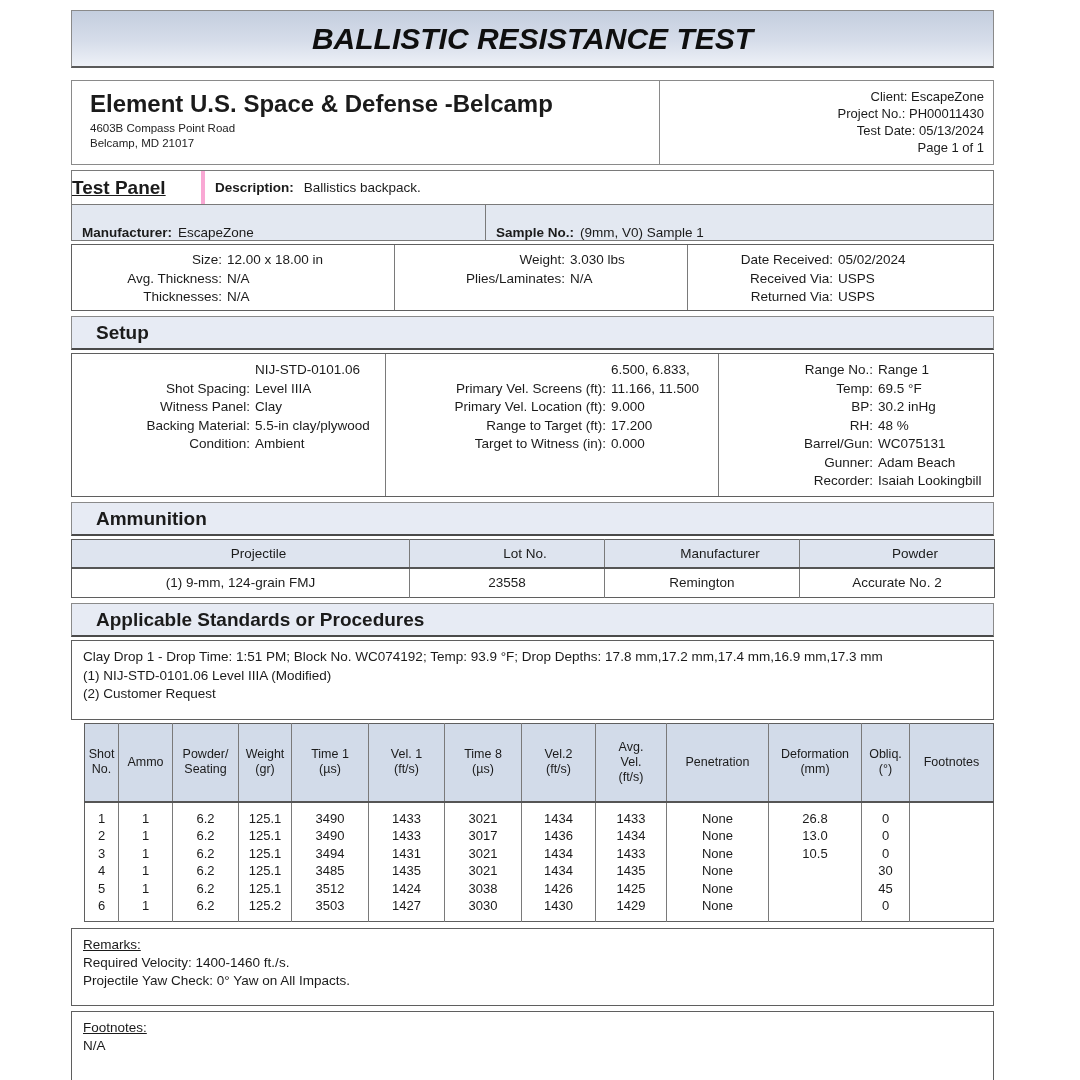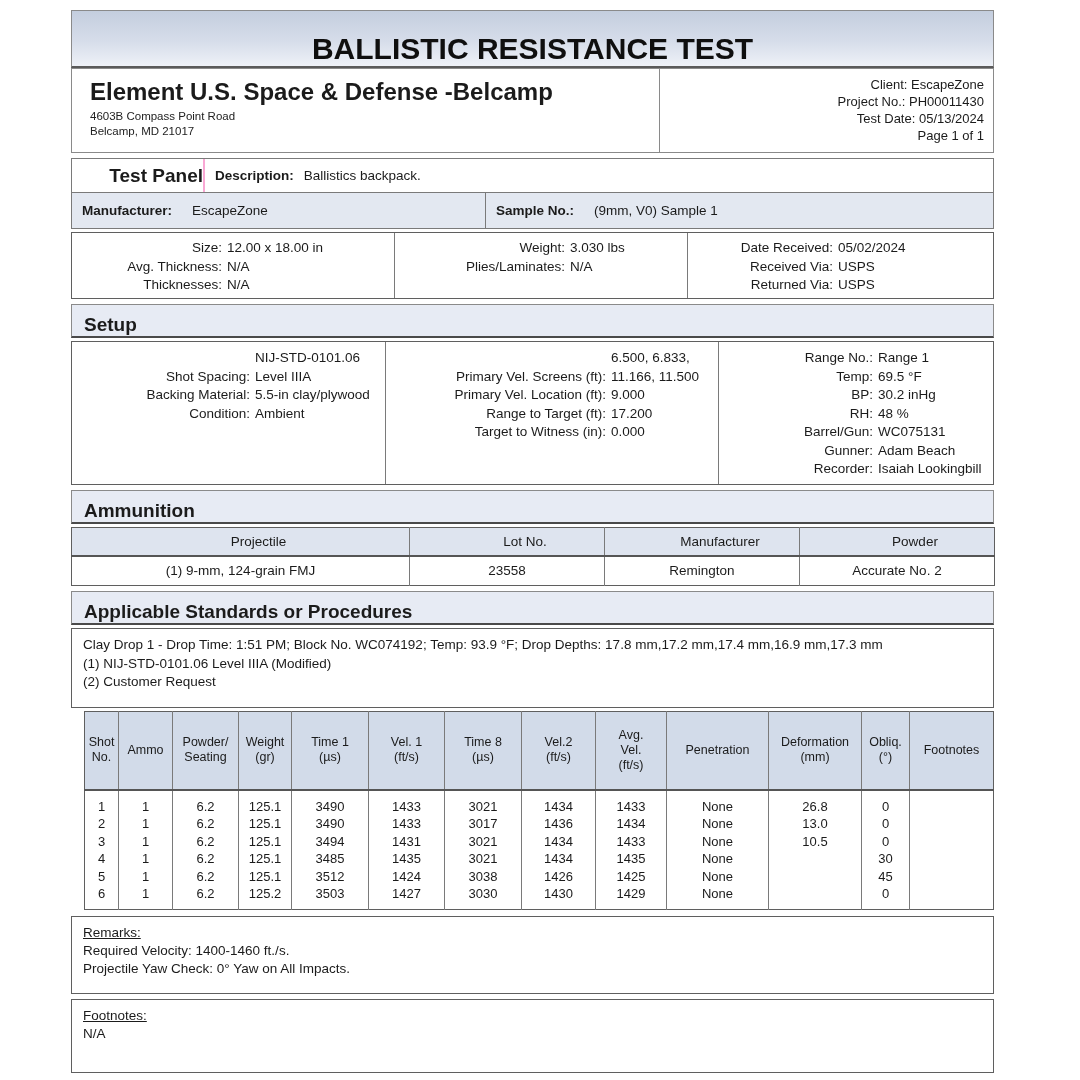--- a/index.html
+++ b/index.html
@@ -15,58 +15,58 @@
     --text-color:#1b1b1b;
   }
   *{box-sizing:border-box;margin:0;padding:0;}
   html,body{width:1080px;height:1080px;background:#ffffff;}
   body{font-family:"Liberation Sans",sans-serif;color:var(--text-color);position:relative;}
   .doc{position:absolute;left:71px;top:10px;width:923px;}
 
   
   .banner{height:58px;border:1px solid #8a8a8a;border-bottom:2px solid #5a5a5a;
     background:linear-gradient(180deg,var(--banner-top) 0%,#d6ddea 55%,var(--banner-bottom) 100%);
-    display:flex;align-items:flex-end;justify-content:center;margin-bottom:0;}
+    display:flex;align-items:center;justify-content:center;margin-bottom:12px;font-style:italic;}
   .banner h1{font-size:30px;font-weight:bold;color:#0f0f0f;letter-spacing:0px;}
 
   
   .header-box{height:85px;border:1px solid #8a8a8a;display:flex;margin-bottom:5px;}
   .header-left{flex:1;padding:9px 4px 4px 18px;}
   .company{font-size:24px;font-weight:bold;}
   .address{font-size:11.5px;margin-top:3px;line-height:15px;color:#222;}
   .header-right{width:334px;border-left:1px solid #8a8a8a;padding:7px 9px;text-align:right;
     font-size:13px;line-height:17px;}
 
   
   .tp-row{height:35px;border:1px solid #7a7a7a;display:flex;align-items:center;}
-  .tp-title-cell{width:133px;height:100%;border-right:2px solid #f9a8d4;display:flex;align-items:center;justify-content:flex-end;}
+  .tp-title-cell{width:133px;height:100%;border-right:4px solid #f9a8d4;display:flex;align-items:center;justify-content:flex-start;text-decoration:underline;}
   .tp-title-cell span{font-size:19px;font-weight:bold;}
   .tp-desc{padding-left:10px;font-size:13.5px;display:flex;gap:10px;align-items:center;}
   .b{font-weight:bold;}
   .mfr-row{height:36px;border:1px solid #7a7a7a;border-top:none;background:var(--shaded-row-bg);
     display:flex;align-items:center;margin-bottom:3px;}
-  .mfr-cell{padding-left:10px;font-size:13.5px;display:flex;gap:20px;align-items:center;height:100%;}
+  .mfr-cell{padding-left:10px;font-size:13.5px;display:flex;gap:6px;align-items:flex-end;height:100%;}
   .mfr-cell.left{width:413px;}
   .mfr-cell.right{flex:1;border-left:1px solid #7a7a7a;}
 
   
   .kv-row{display:flex;line-height:18.5px;font-size:13.5px;align-items:flex-end;}
   .kv-label{text-align:right;white-space:pre;flex:0 0 auto;}
   .kv-value{text-align:left;padding-left:5px;white-space:pre-line;}
 
   .info-row{height:67px;border:1px solid #5f5f5f;display:flex;margin-bottom:5px;}
   .info-cell{padding-top:6px;height:100%;}
   .info-cell + .info-cell{border-left:1px solid #7a7a7a;}
   .info-c1{width:322px;}  .info-c1 .kv-label{width:150px;}
   .info-c2{width:293px;}  .info-c2 .kv-label{width:170px;}
   .info-c3{flex:1;}       .info-c3 .kv-label{width:145px;}
 
   
   .section-bar{height:34px;border:1px solid #8a8a8a;border-bottom:2px solid var(--border-dark);
-    background:var(--section-header-bg);display:flex;align-items:flex-end;padding-left:12px;margin-bottom:3px;}
+    background:var(--section-header-bg);display:flex;align-items:center;padding-left:24px;margin-bottom:3px;}
   .section-bar span{font-size:19px;font-weight:bold;}
 
   .setup-box{height:144px;border:1px solid #5f5f5f;display:flex;margin-bottom:5px;}
   .setup-col{padding-top:7px;height:100%;}
   .setup-col + .setup-col{border-left:1px solid #7a7a7a;padding-left:24px;}
   .setup-c1{width:313px;} .setup-c1 .kv-label{width:178px;}
   .setup-c2{width:333px;} .setup-c2 .kv-label{width:196px;}
   .setup-c3{flex:1;}      .setup-c3 .kv-label{width:130px;}
 
   
@@ -188,20 +188,24 @@
 
   <div class="section-bar">
     <span>Setup</span>
   </div>
   <div class="setup-box">
     <div class="setup-col setup-c1">
         <div class="kv-row">
           <span class="kv-label">Shot Spacing:</span>
           <span class="kv-value">NIJ-STD-0101.06
 Level IIIA</span>
+        </div>
+        <div class="kv-row">
+          <span class="kv-label">Witness Panel:</span>
+          <span class="kv-value">Clay</span>
         </div>
         <div class="kv-row">
           <span class="kv-label">Backing Material:</span>
           <span class="kv-value">5.5-in clay/plywood</span>
         </div>
         <div class="kv-row">
           <span class="kv-label">Condition:</span>
           <span class="kv-value">Ambient</span>
         </div>
       </div>

